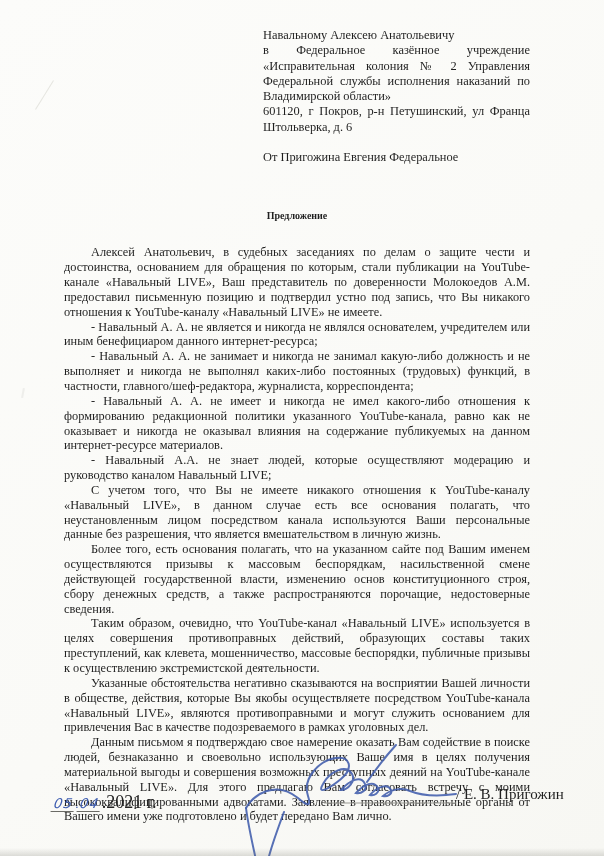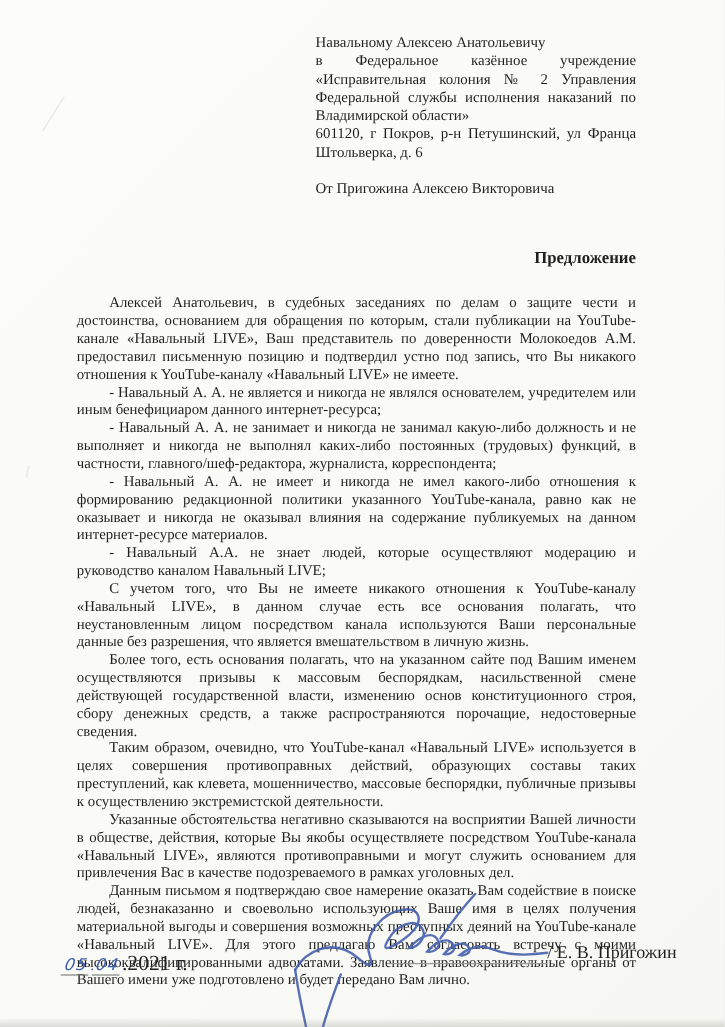--- a/index.html
+++ b/index.html
@@ -22,21 +22,21 @@
   .artifact{position:absolute;background:#c9c9c2;opacity:.45;pointer-events:none;}
   .a1{left:44px;top:78px;width:1px;height:34px;transform:rotate(32deg);}
   .a2{left:22px;top:388px;width:2px;height:10px;opacity:.25;transform:rotate(10deg);}
 
   .recipient{margin-left:199px;width:267px;font-size:12.4px;line-height:15.3px;}
   .recipient p{margin:0;}
   .bold{font-weight:normal;}
   .just{text-align:justify;}
   .sender{margin-top:15px !important;}
 
-  .title{margin-top:43px;text-align:right;font-weight:bold;font-size:14px;line-height:16px;}
+  .title{margin-top:43px;text-align:center;font-weight:bold;font-size:10px;line-height:16px;}
 
   .body-text{margin-top:21px;font-size:12.35px;line-height:14.85px;}
   .body-text p{margin:0;text-align:justify;text-indent:27px;}
 
   .date-line{
     position:absolute;left:52px;top:792px;
     font-size:13px;white-space:nowrap;color:#333;
   }
   .pen{
     font-family:"DejaVu Sans",sans-serif;
@@ -63,21 +63,21 @@
 
 <div class="page">
 
   <span class="artifact a1"></span>
   <span class="artifact a2"></span>
 
   <div class="recipient">
     <p class="bold">Навальному Алексею Анатольевичу</p>
     <p class="just">в Федеральное казённое учреждение «Исправительная колония № 2 Управления Федеральной службы исполнения наказаний по Владимирской области»</p>
     <p class="just">601120, г Покров, р-н Петушинский, ул Франца Штольверка, д. 6</p>
-    <p class="bold sender">От Пригожина Алексею Викторовича</p>
+    <p class="bold sender">От Пригожина Евгения Федеральное</p>
   </div>
 
   <div class="title">
     <div>Предложение</div>
   </div>
 
   <div class="body-text">
     <p>Алексей Анатольевич, в судебных заседаниях по делам о защите чести и достоинства, основанием для обращения по которым, стали публикации на YouTube-канале «Навальный LIVE», Ваш представитель по доверенности Молокоедов А.М. предоставил письменную позицию и подтвердил устно под запись, что Вы никакого отношения к YouTube-каналу «Навальный LIVE» не имеете.</p>
     <p>- Навальный А. А. не является и никогда не являлся основателем, учредителем или иным бенефициаром данного интернет-ресурса;</p>
     <p>- Навальный А. А. не занимает и никогда не занимал какую-либо должность и не выполняет и никогда не выполнял каких-либо постоянных (трудовых) функций, в частности, главного/шеф-редактора, журналиста, корреспондента;</p>

